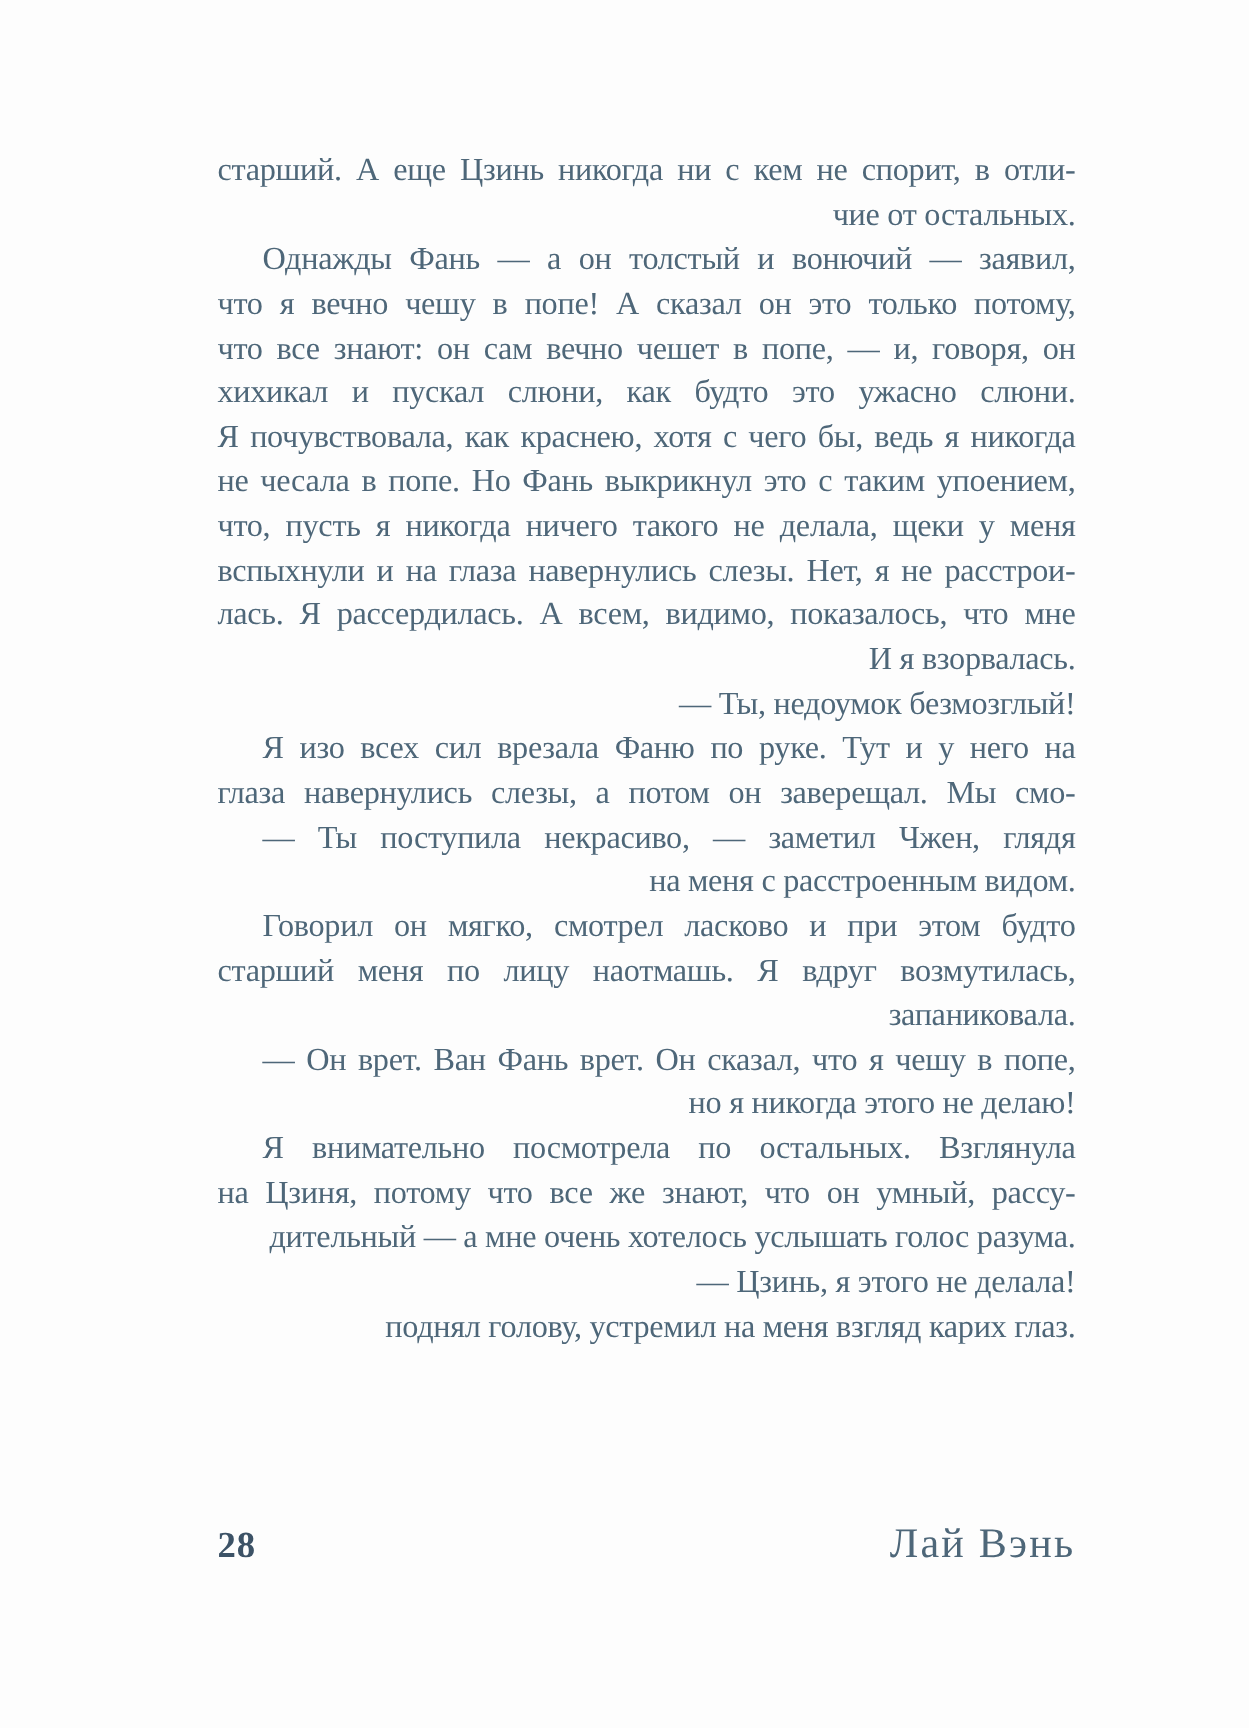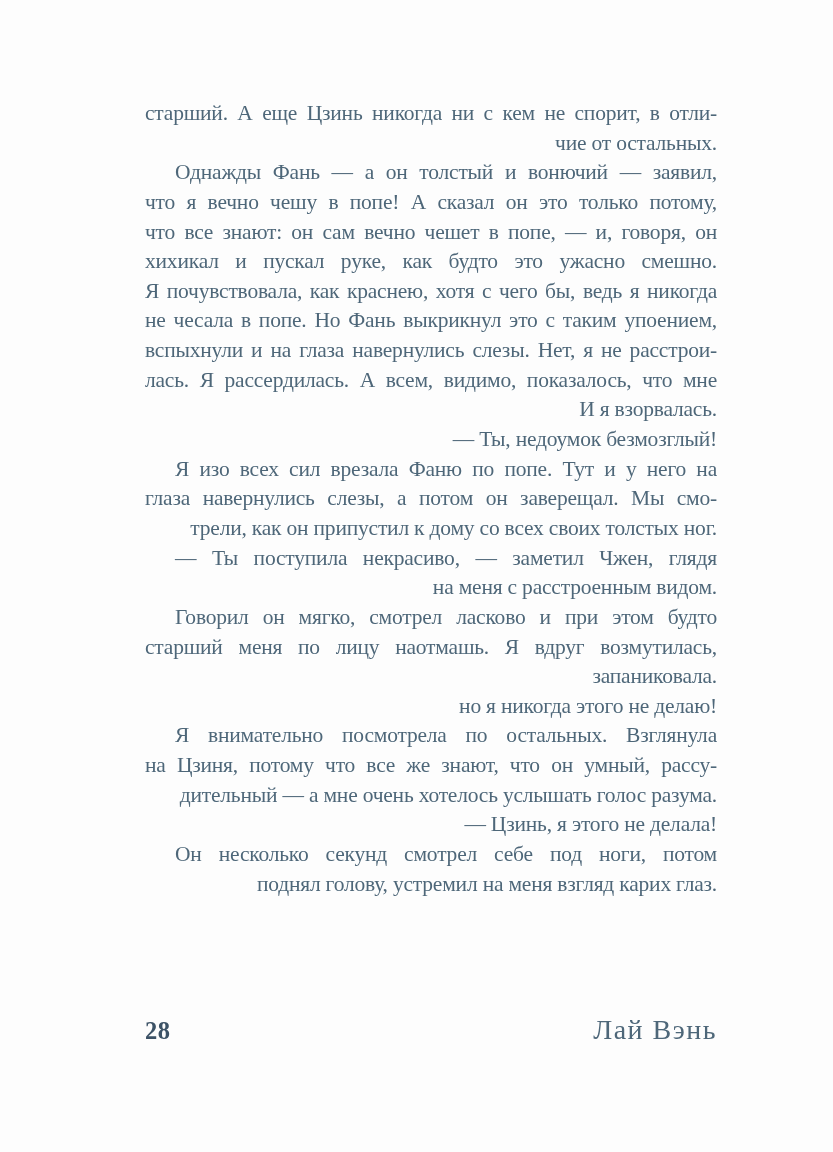--- a/index.html
+++ b/index.html
@@ -58,40 +58,40 @@
 </head>
 <body>
 
 <div class="page" style="background: rgb(253, 253, 253); color: rgb(78, 103, 121);">
   <div class="text-block">
       <div class="line justify">старший. А еще Цзинь никогда ни с кем не спорит, в отли-</div>
       <div class="line">чие от остальных.</div>
       <div class="line indent justify">Однажды Фань — а он толстый и вонючий — заявил,</div>
       <div class="line justify">что я вечно чешу в попе! А сказал он это только потому,</div>
       <div class="line justify">что все знают: он сам вечно чешет в попе, — и, говоря, он</div>
-      <div class="line justify">хихикал и пускал руке, как будто это ужасно смешно.</div>
+      <div class="line justify">хихикал и пускал слюни, как будто это ужасно слюни.</div>
       <div class="line justify">Я почувствовала, как краснею, хотя с чего бы, ведь я никогда</div>
       <div class="line justify">не чесала в попе. Но Фань выкрикнул это с таким упоением,</div>
+      <div class="line justify">что, пусть я никогда ничего такого не делала, щеки у меня</div>
       <div class="line justify">вспыхнули и на глаза навернулись слезы. Нет, я не расстрои-</div>
       <div class="line justify">лась. Я рассердилась. А всем, видимо, показалось, что мне</div>
       <div class="line indent">И я взорвалась.</div>
       <div class="line indent">— Ты, недоумок безмозглый!</div>
-      <div class="line indent justify">Я изо всех сил врезала Фаню по попе. Тут и у него на</div>
+      <div class="line indent justify">Я изо всех сил врезала Фаню по руке. Тут и у него на</div>
       <div class="line justify">глаза навернулись слезы, а потом он заверещал. Мы смо-</div>
-      <div class="line">трели, как он припустил к дому со всех своих толстых ног.</div>
       <div class="line indent justify">— Ты поступила некрасиво, — заметил Чжен, глядя</div>
       <div class="line">на меня с расстроенным видом.</div>
       <div class="line indent justify">Говорил он мягко, смотрел ласково и при этом будто</div>
       <div class="line justify">старший меня по лицу наотмашь. Я вдруг возмутилась,</div>
       <div class="line">запаниковала.</div>
+      <div class="line indent justify">— Он врет. Ван Фань врет. Он сказал, что я чешу в попе,</div>
       <div class="line">но я никогда этого не делаю!</div>
       <div class="line indent justify">Я внимательно посмотрела по остальных. Взглянула</div>
       <div class="line justify">на Цзиня, потому что все же знают, что он умный, рассу-</div>
       <div class="line">дительный — а мне очень хотелось услышать голос разума.</div>
       <div class="line indent">— Цзинь, я этого не делала!</div>
-      <div class="line indent justify">Он несколько секунд смотрел себе под ноги, потом</div>
       <div class="line">поднял голову, устремил на меня взгляд карих глаз.</div>
     </div>
   <div class="footer">
     <span class="pagenum" style="color: rgb(60, 82, 102); text-align: center;">28</span>
     <span class="author" style="color: rgb(78, 103, 121);">Лай Вэнь</span>
   </div>
 </div>
 
 </body></html>

